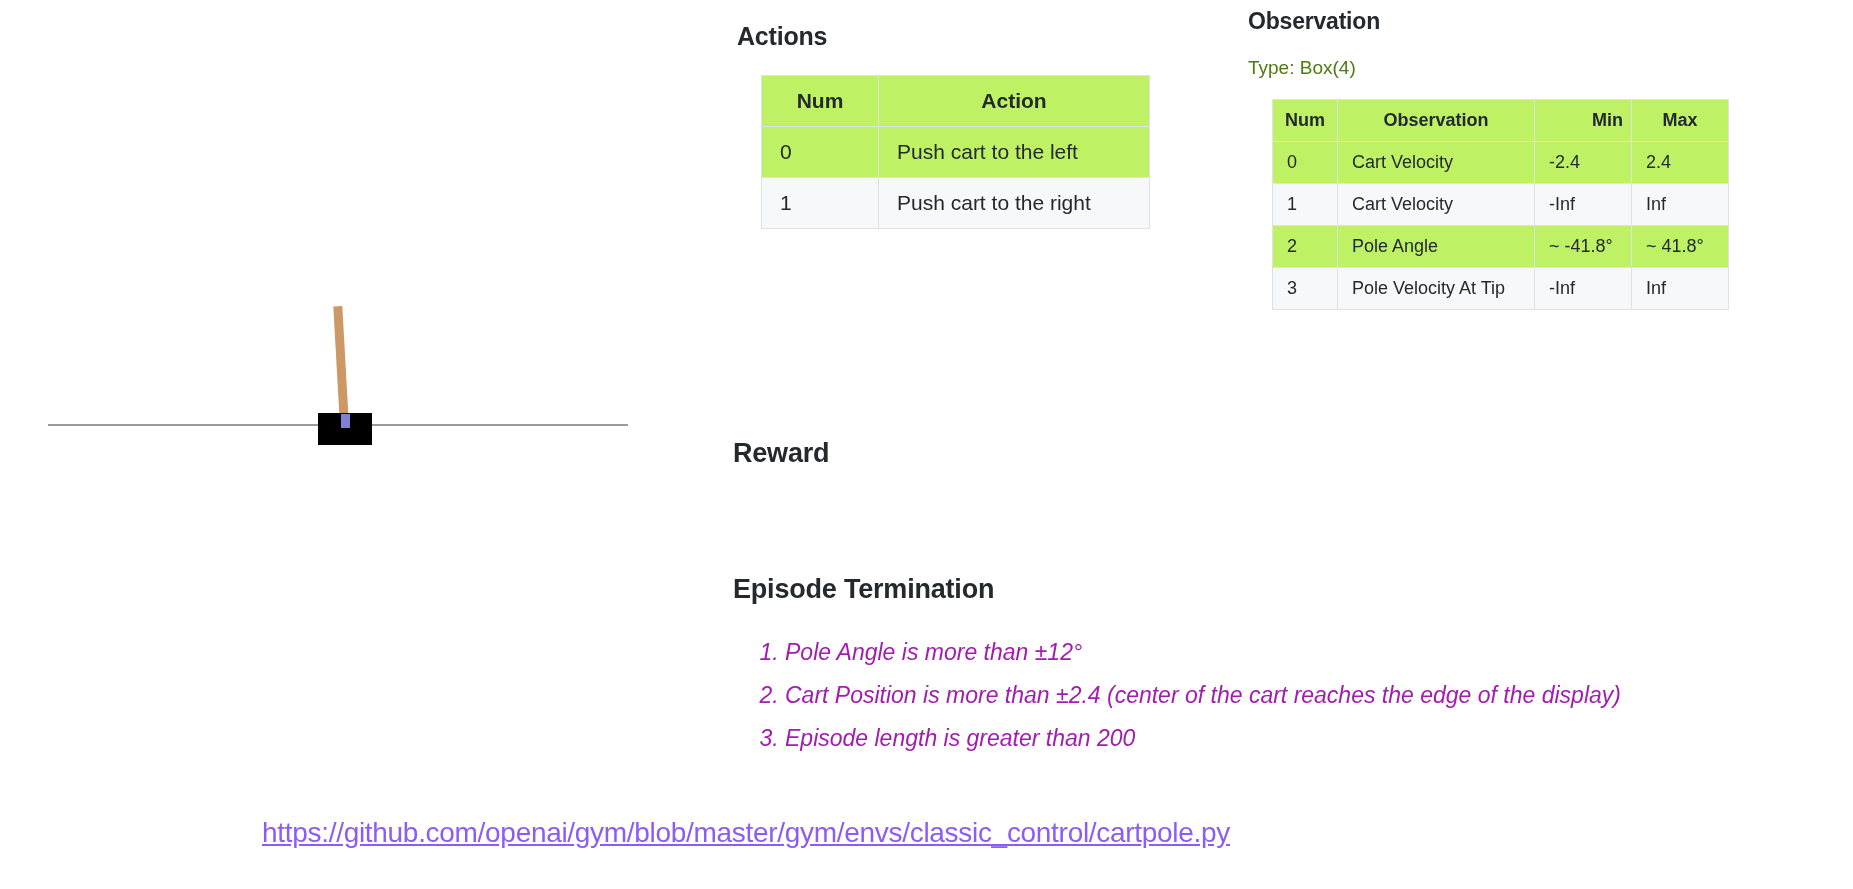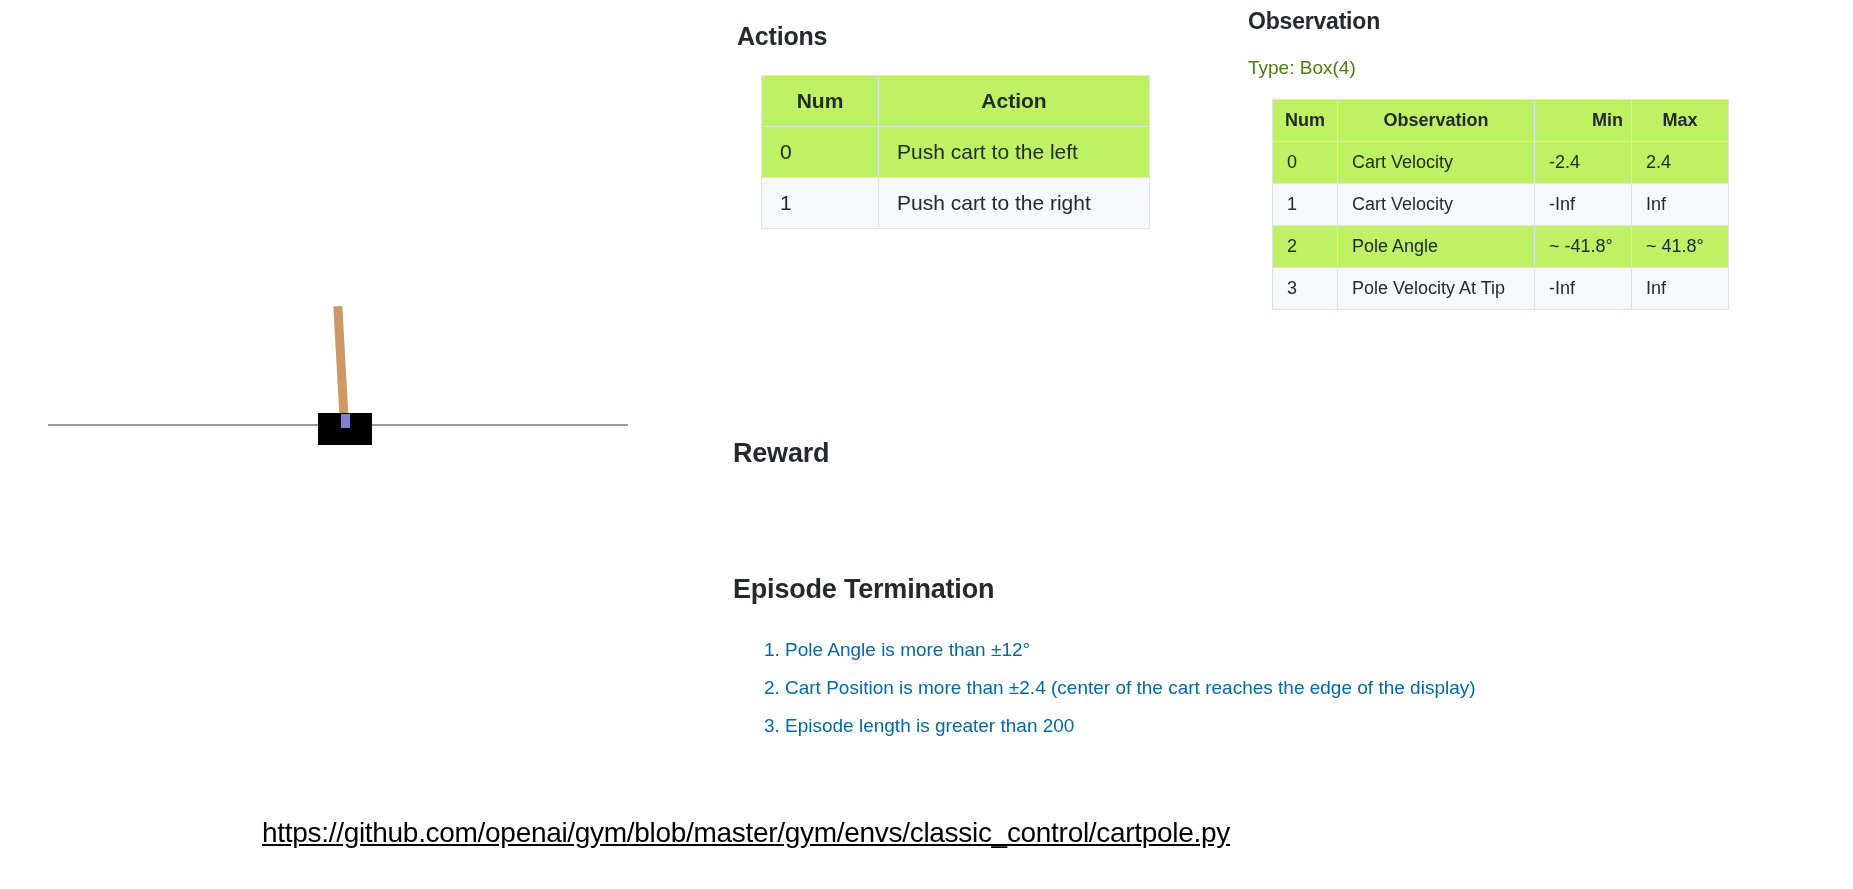--- a/index.html
+++ b/index.html
@@ -144,32 +144,33 @@
   #termination-section {
     position: absolute;
     left: 733px;
     top: 574px;
     width: 1110px;
   }
   #termination-section h2.sec-head { font-size: 27px; }
   ol.term-list {
     margin: 34px 0 0 0;
     padding-left: 52px;
-    font-size: 19px;
-    color: #0369a1;
+    font-size: 23px;
+    color: #a21caf;
+    font-style: italic;
   }
   ol.term-list li { margin-bottom: 16px; }
 
   
   #source-link {
     position: absolute;
     left: 262px;
     top: 817px;
     font-size: 28px;
-    color: #000000;
+    color: #8b5cf6;
     text-decoration: underline;
     letter-spacing: -0.3px;
     white-space: nowrap;
   }
 </style>
 </head>
 <body>
 
 <div id="cartpole-render">
   <div class="track-line"></div>

